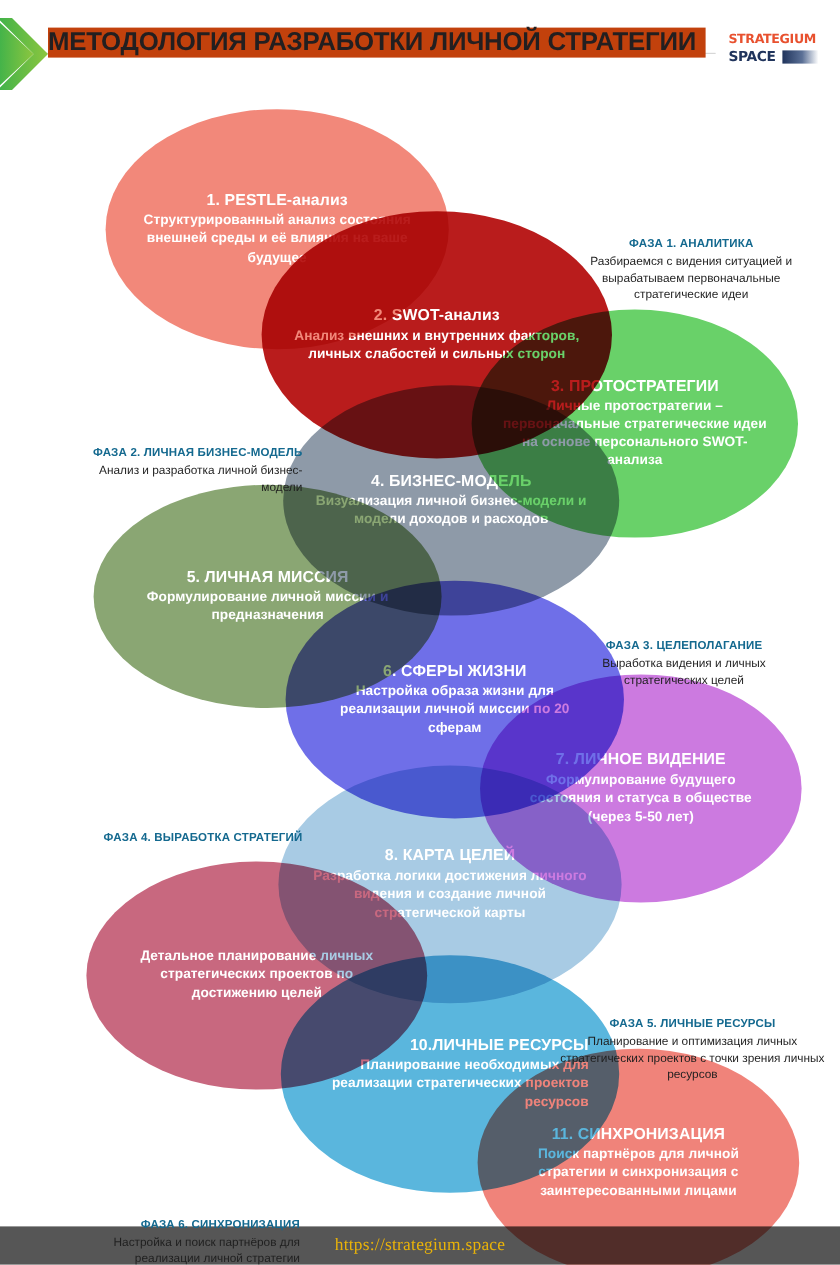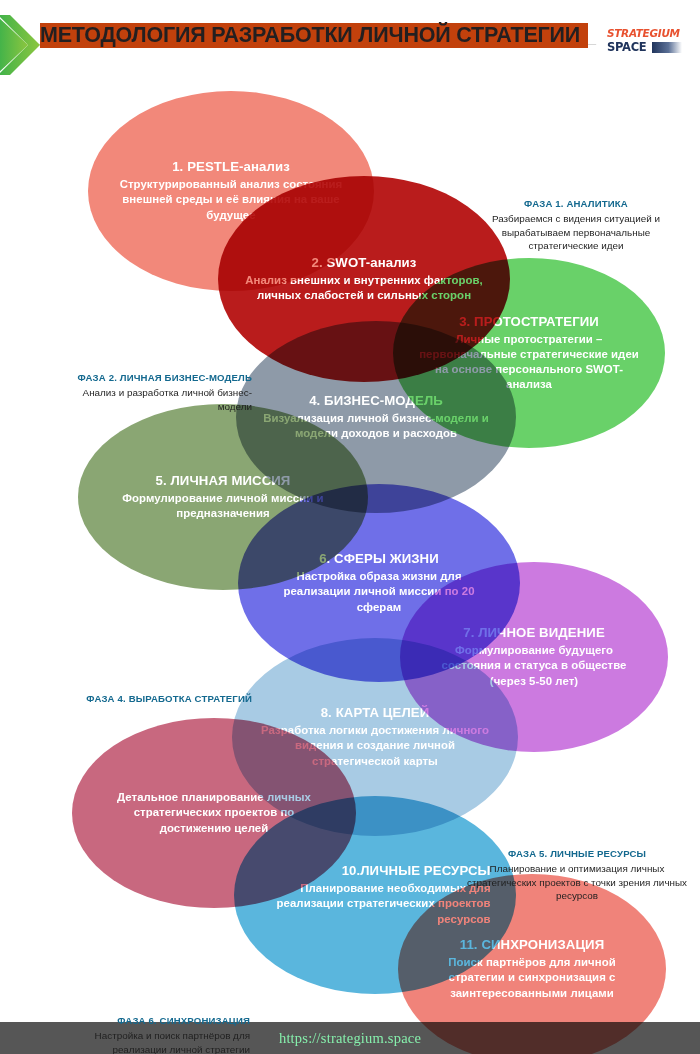--- a/index.html
+++ b/index.html
@@ -35,21 +35,20 @@
     position:absolute;left:0;top:0;width:94px;height:42px;
     background:#ffffff;
     clip-path:polygon(8% 0%,92% 0%,100% 50%,92% 100%,8% 100%,0% 50%);
     box-shadow:0 0 0 0 rgba(0,0,0,0);
   }
   .logo-strategium{
     position:absolute;left:11px;top:5px;
     font-size:10.5px;font-weight:bold;color:#e8512f;
     letter-spacing:-0.3px;line-height:11px;
     font-family:"DejaVu Sans",sans-serif;
-    font-style:italic;
   }
   .logo-space{
     position:absolute;left:11px;top:18px;
     font-size:11.5px;font-weight:bold;color:#20345c;
     letter-spacing:-0.3px;line-height:12px;
     font-family:"DejaVu Sans",sans-serif;
   }
   .logo-bar{
     position:absolute;left:56px;top:19px;width:30px;height:11px;
     background:linear-gradient(90deg,#20345c 0%,#5b7096 55%,#ffffff 100%);
@@ -84,21 +83,21 @@
   }
   .phase.right{text-align:center;}
   .phase.left{text-align:right;}
   
   .footer{
     position:absolute;left:0;top:1022px;width:700px;height:32px;
     background:#565656;
     display:flex;align-items:center;justify-content:center;
   }
   .footer-text{
-    color:#86efac;font-size:14.5px;letter-spacing:0.2px;
+    color:#eab308;font-size:14.5px;letter-spacing:0.2px;
     font-family:"Liberation Serif","DejaVu Serif",serif;
   }
 </style>
 </head>
 <body>
 
 <div class="header">
   <div class="hdr-rule"></div>
 
   <svg class="green-arrow" viewBox="0 0 42 60">
@@ -189,20 +188,24 @@
       </div>
     </div>
     <div class="phase right" style="left: 468px; top: 119px; width: 216px; z-index: 100;">
       <div class="p-title">ФАЗА 1. АНАЛИТИКА</div>
       <div class="p-desc">Разбираемся с видения ситуацией и вырабатываем первоначальные стратегические идеи</div>
     </div>
     <div class="phase left" style="left: 56px; top: 293px; width: 196px; z-index: 100;">
       <div class="p-title">ФАЗА 2. ЛИЧНАЯ БИЗНЕС-МОДЕЛЬ</div>
       <div class="p-desc">Анализ и разработка личной бизнес-модели</div>
     </div>
+    <div class="phase right" style="left: 468px; top: 454px; width: 204px; z-index: 100;">
+      <div class="p-title">ФАЗА 3. ЦЕЛЕПОЛАГАНИЕ</div>
+      <div class="p-desc">Выработка видения и личных стратегических целей</div>
+    </div>
     <div class="phase left" style="left: 58px; top: 614px; width: 194px; z-index: 100;">
       <div class="p-title">ФАЗА 4. ВЫРАБОТКА СТРАТЕГИЙ</div>
     </div>
     <div class="phase right" style="left: 466px; top: 769px; width: 222px; z-index: 100;">
       <div class="p-title">ФАЗА 5. ЛИЧНЫЕ РЕСУРСЫ</div>
       <div class="p-desc">Планирование и оптимизация личных стратегических проектов с точки зрения личных ресурсов</div>
     </div>
     <div class="phase left" style="left: 56px; top: 936px; width: 194px; z-index: 100;">
       <div class="p-title">ФАЗА 6. СИНХРОНИЗАЦИЯ</div>
       <div class="p-desc">Настройка и поиск партнёров для реализации личной стратегии</div>

